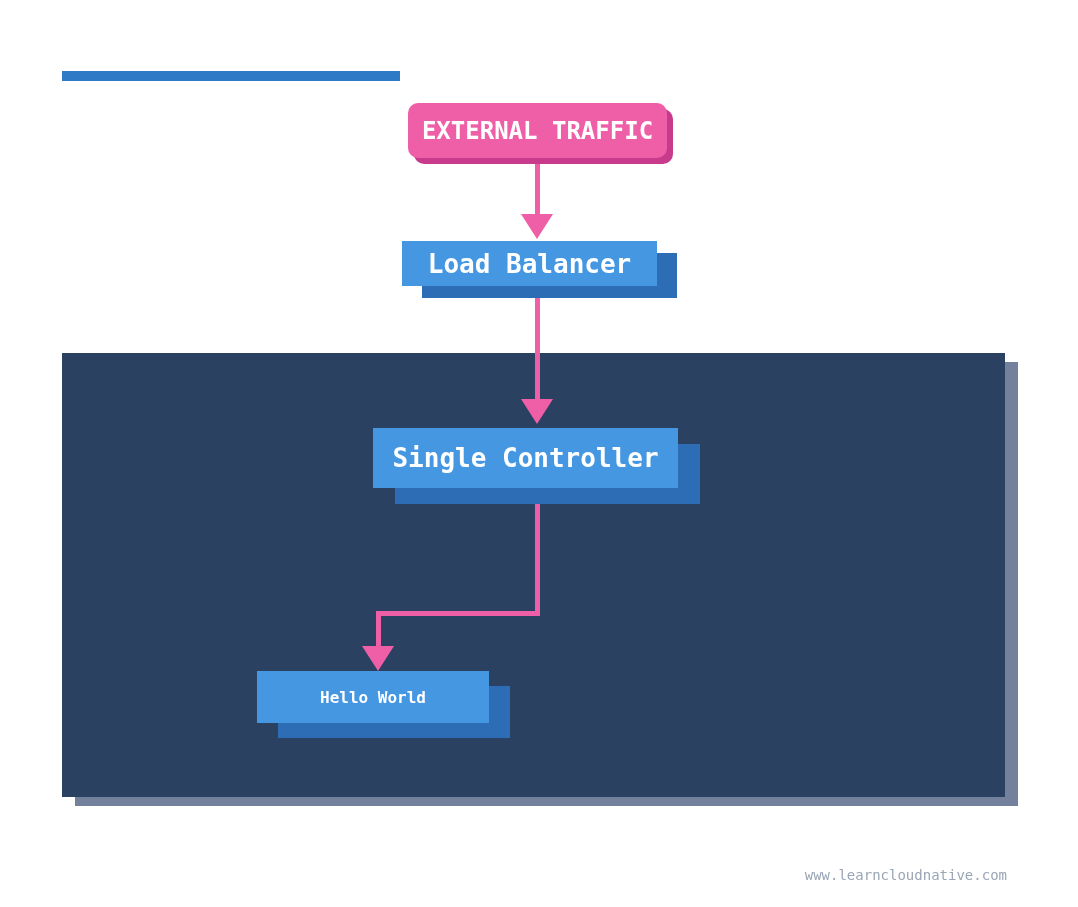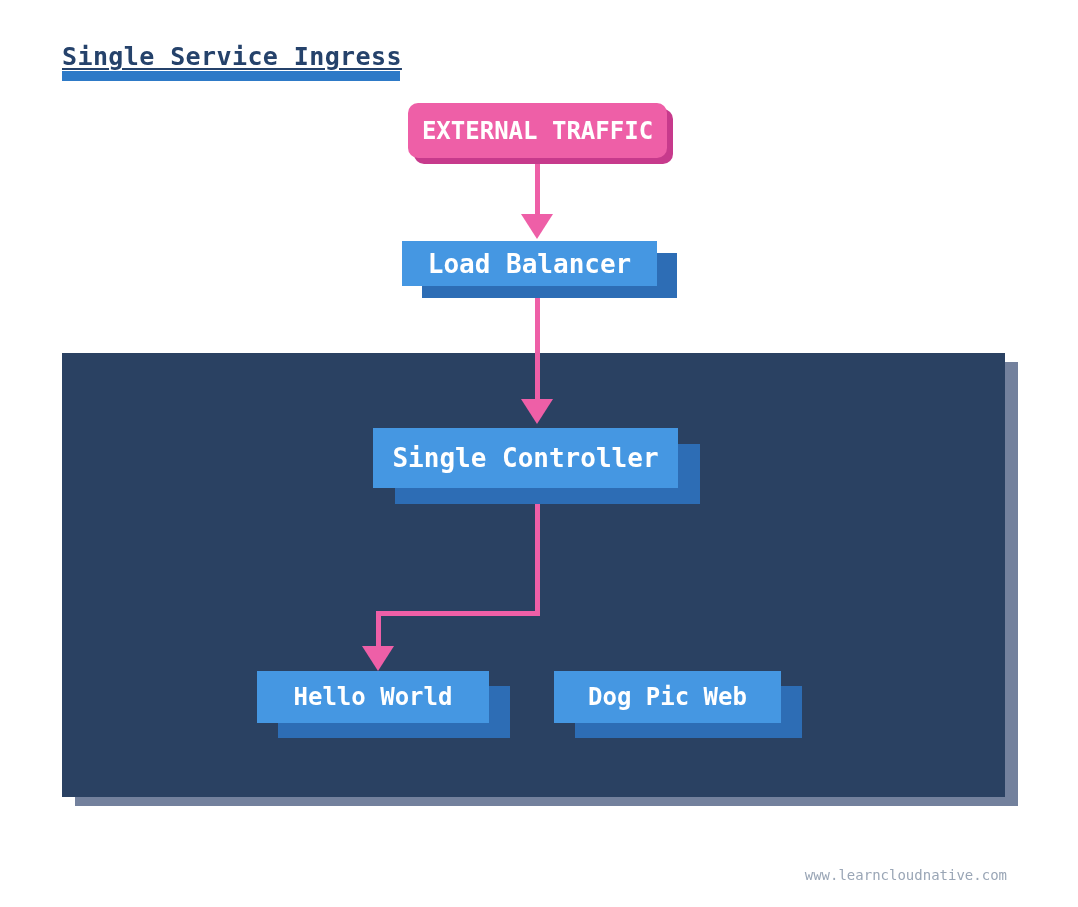--- a/index.html
+++ b/index.html
@@ -78,21 +78,21 @@
   .node-ic {
     left: 373px; top: 428px; width: 305px; height: 60px;
     background: #4597e2;
     box-shadow: 22px 16px 0 #2d6db5;
     font-size: 26px;
   }
   .node-hw {
     left: 257px; top: 671px; width: 232px; height: 52px;
     background: #4597e2;
     box-shadow: 21px 15px 0 #2d6db5;
-    font-size: 24px;
+    font-size: 16px;
   }
   .node-dp {
     left: 554px; top: 671px; width: 227px; height: 52px;
     background: #4597e2;
     box-shadow: 21px 15px 0 #2d6db5;
     font-size: 24px;
   }
 
   
   .line {
@@ -127,21 +127,20 @@
     color: #9aa6b6;
     white-space: nowrap;
     z-index: 3;
   }
 </style>
 </head>
 <body>
 
 <div class="canvas">
 
-  <div class="title">Single Service Ingress</div>
   <div class="title-bar"></div>
 
   <div class="line l-et-lb"></div>
   <div class="arrowhead h-et-lb"></div>
 
   <div class="line l-lb-ic"></div>
   <div class="arrowhead h-lb-ic"></div>
 
   <div class="cluster"></div>
 
@@ -159,19 +158,16 @@
   </div>
 
   <div class="node node-ic">
     <span>Single Controller</span>
   </div>
 
   <div class="node node-hw">
     <span>Hello World</span>
   </div>
 
-  <div class="node node-dp">
-    <span>Dog Pic Web</span>
-  </div>
 
   <div class="watermark">www.learncloudnative.com</div>
 
 </div>
 
 </body></html>

